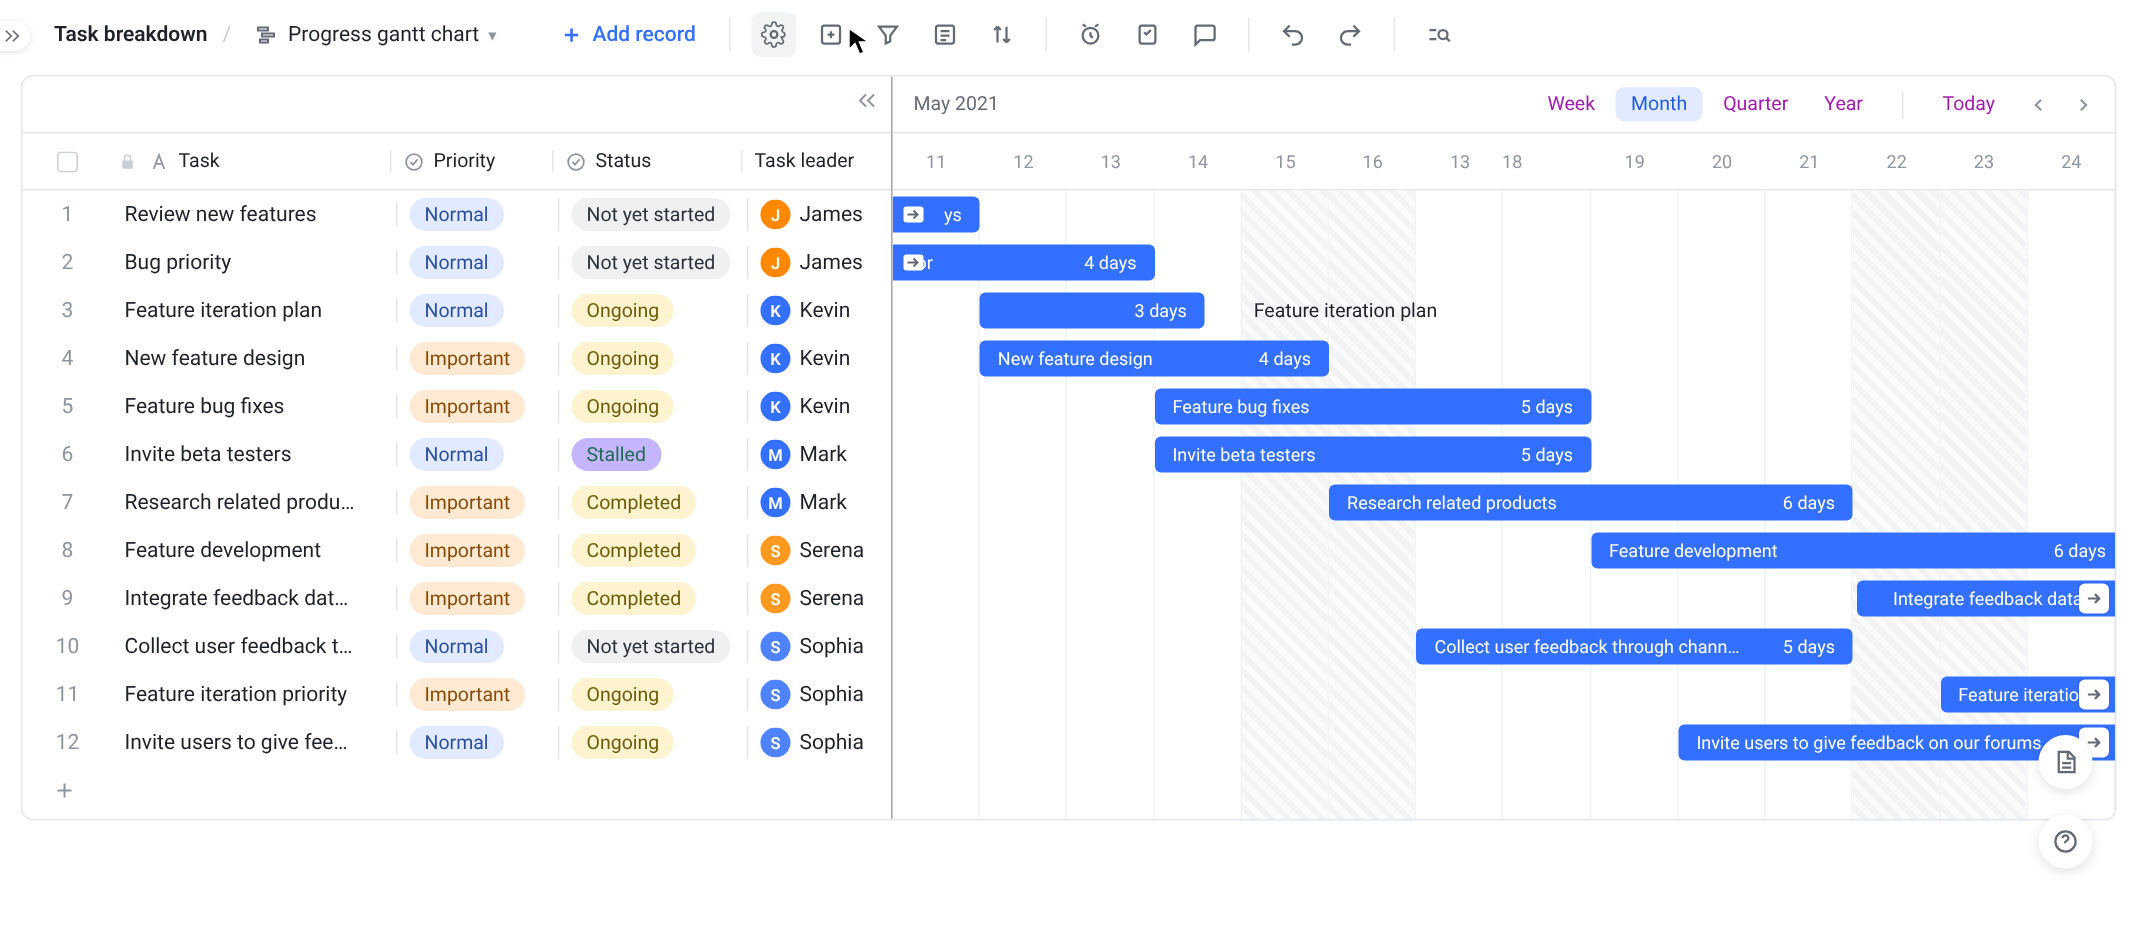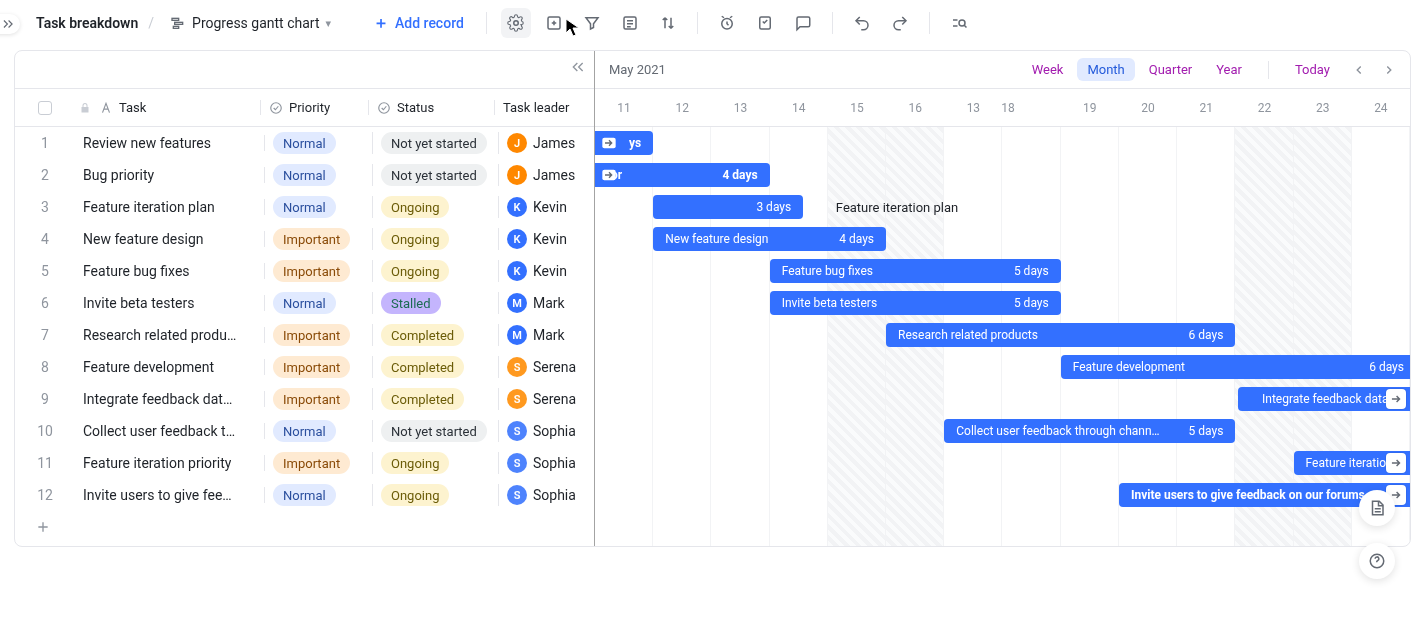--- a/index.html
+++ b/index.html
@@ -83,21 +83,21 @@
   .gantt-body { position: relative; flex: 1 1 auto; overflow: hidden; }
   .gantt-grid { position: absolute; inset: 0; }
   .gcol { position: absolute; top: 0; bottom: 0; border-right: 1px solid #f2f3f5; }
   .gcol.weekend { background: repeating-linear-gradient(45deg, #fafbfc, #fafbfc 4px, #f2f3f5 4px, #f2f3f5 8px); }
 
   .gantt-rows { position: absolute; inset: 0; }
   .grow { position: absolute; left: 0; right: 0; height: 32px; }
   .bar { position: absolute; top: 4px; height: 24px; border-radius: 4px; background: #3370ff; color: #fff; font-size: 12px; display: flex; align-items: center; padding: 0 12px; gap: 10px; cursor: grab; overflow: hidden; justify-content: space-between;}
   .bar .bl { white-space: nowrap; overflow: hidden; text-overflow: ellipsis; }
   .bar .br { white-space: nowrap; }
-  .bar.clipped-left { border-top-left-radius: 0; border-bottom-left-radius: 0; padding-left: 16px; font-weight: bold;}
+  .bar.clipped-left { border-top-left-radius: 0; border-bottom-left-radius: 0; padding-left: 16px;}
   .bar.clipped-right{ border-top-right-radius: 0; border-bottom-right-radius: 0; padding-right: 6px;}
 
   .side-label { position: absolute; top: 0; height: 32px; display: flex; align-items: center; font-size: 13px; color: #1f2329; white-space: nowrap; }
 
   .overflow-chip { position: absolute; width: 20px; height: 20px; background: #fff; border-radius: 4px; display: flex; align-items: center; justify-content: center; color: #646a73; box-shadow: 0 0 0 1px rgba(0,0,0,0.06); top: 6px; }
 
   
   .float-btn { position: absolute; width: 36px; height: 36px; border-radius: 50%; background: #fff; box-shadow: 0 2px 8px rgba(0,0,0,0.12); display: flex; align-items: center; justify-content: center; color: #646a73; cursor: pointer; }
 
   
@@ -616,21 +616,21 @@
               <div class="bar clipped-right" style="left: 698.571px; width: 116.429px;">
                 <span class="bl">Feature iteratio</span>
                 <span class="br"></span>
               </div>
               <div class="overflow-chip" style="right: 4px;">
                 <svg width="14" height="14" viewBox="0 0 24 24" fill="none" stroke="currentColor" stroke-width="2.5">
                   <path d="M5 12h12M13 7l5 5-5 5"></path>
                 </svg>
               </div>
             </div>
-            <div class="grow" style="top: 352px; font-weight: bold;">
+            <div class="grow" style="top: 352px;">
               <div class="bar clipped-right" style="left: 523.929px; width: 291.071px;">
                 <span class="bl">Invite users to give feedback on our forums</span>
                 <span class="br"></span>
               </div>
               <div class="overflow-chip" style="right: 4px;">
                 <svg width="14" height="14" viewBox="0 0 24 24" fill="none" stroke="currentColor" stroke-width="2.5">
                   <path d="M5 12h12M13 7l5 5-5 5"></path>
                 </svg>
               </div>
             </div>

